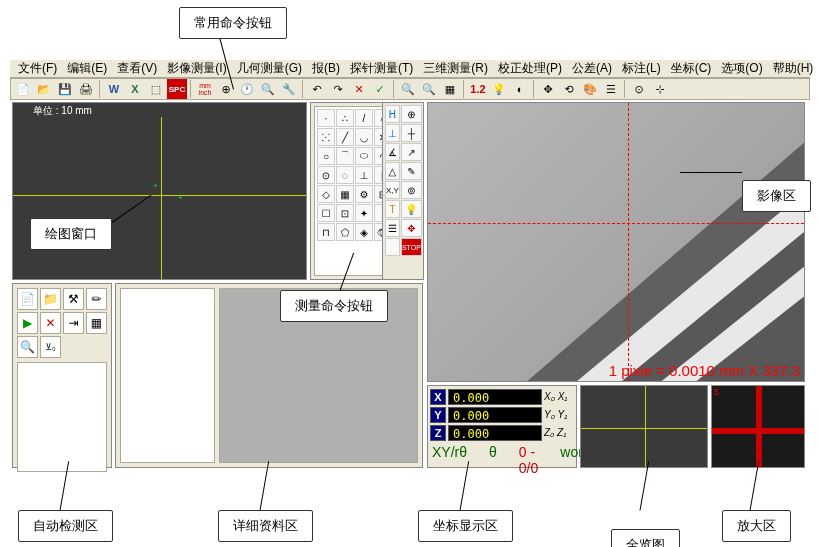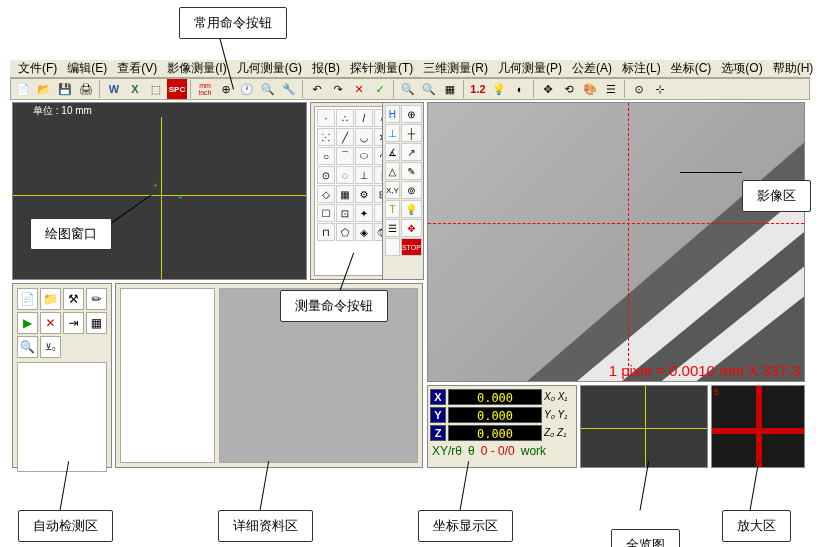--- a/index.html
+++ b/index.html
@@ -45,23 +45,23 @@
 
 
 .detail-area { position: absolute; left: 115px; top: 283px; width: 308px; height: 185px; background: #ece9d8; border: 1px solid #888; padding: 4px; display: flex; gap: 4px; }
 .detail-left { flex: 0 0 95px; background: #fff; border: 1px solid #aca899; }
 .detail-right { flex: 1; background: #b0b0b0; border: 1px solid #aca899; }
 
 
 .coord-area { position: absolute; left: 427px; top: 385px; width: 150px; height: 83px; background: #ece9d8; border: 1px solid #888; padding: 2px; }
 .coord-row { display: flex; align-items: center; height: 17px; gap: 2px; margin-bottom: 1px; }
 .coord-axis { width: 16px; height: 16px; background: #000080; color: #fff; display: flex; align-items: center; justify-content: center; font-weight: bold; font-size: 11px; border: 1px solid #555; }
-.coord-val { flex: 1; background: #000; color: #ff0; text-align: center; padding: 0 4px; font-family: monospace; font-size: 12px; height: 16px; line-height: 16px; border: 1px solid #555; }
+.coord-val { flex: 1; background: #000; color: #ff0; text-align: left; padding: 0 4px; font-family: monospace; font-size: 12px; height: 16px; line-height: 16px; border: 1px solid #555; }
 .coord-lbl { width: 30px; font-size: 10px; font-style: italic; }
-.coord-bottom { display: flex; font-size: 12px; padding: 2px; gap: 6px; color: #006400; }
+.coord-bottom { display: flex; font-size: 14px; padding: 2px; gap: 22px; color: #006400; }
 
 
 .overview-area { position: absolute; left: 580px; top: 385px; width: 128px; height: 83px; background: #3a3a3a; border: 1px solid #888; position: absolute; }
 .ov-h { position: absolute; left: 0; right: 0; top: 42px; border-top: 1px solid #d4d400; }
 .ov-v { position: absolute; top: 0; bottom: 0; left: 64px; border-left: 1px solid #d4d400; }
 
 
 .zoom-area { position: absolute; left: 711px; top: 385px; width: 94px; height: 83px; background: #1a1a1a; border: 1px solid #888; }
 .zm-h { position: absolute; left: 0; right: 0; top: 42px; height: 6px; background: #c00; }
 .zm-v { position: absolute; top: 0; bottom: 0; left: 44px; width: 6px; background: #c00; }
@@ -101,21 +101,21 @@
 
 <div class="menubar">
   <span>文件(F)</span>
   <span>编辑(E)</span>
   <span>查看(V)</span>
   <span>影像测量(I)</span>
   <span>几何测量(G)</span>
   <span>报(B)</span>
   <span>探针测量(T)</span>
   <span>三维测量(R)</span>
-  <span>几何测量(P)</span>
+  <span>校正处理(P)</span>
   <span>公差(A)</span>
   <span>标注(L)</span>
   <span>坐标(C)</span>
   <span>选项(O)</span>
   <span>帮助(H)</span>
 </div>
 
 <div class="toolbar">
   <div class="tb-btn">📄</div>
   <div class="tb-btn">📂</div>

